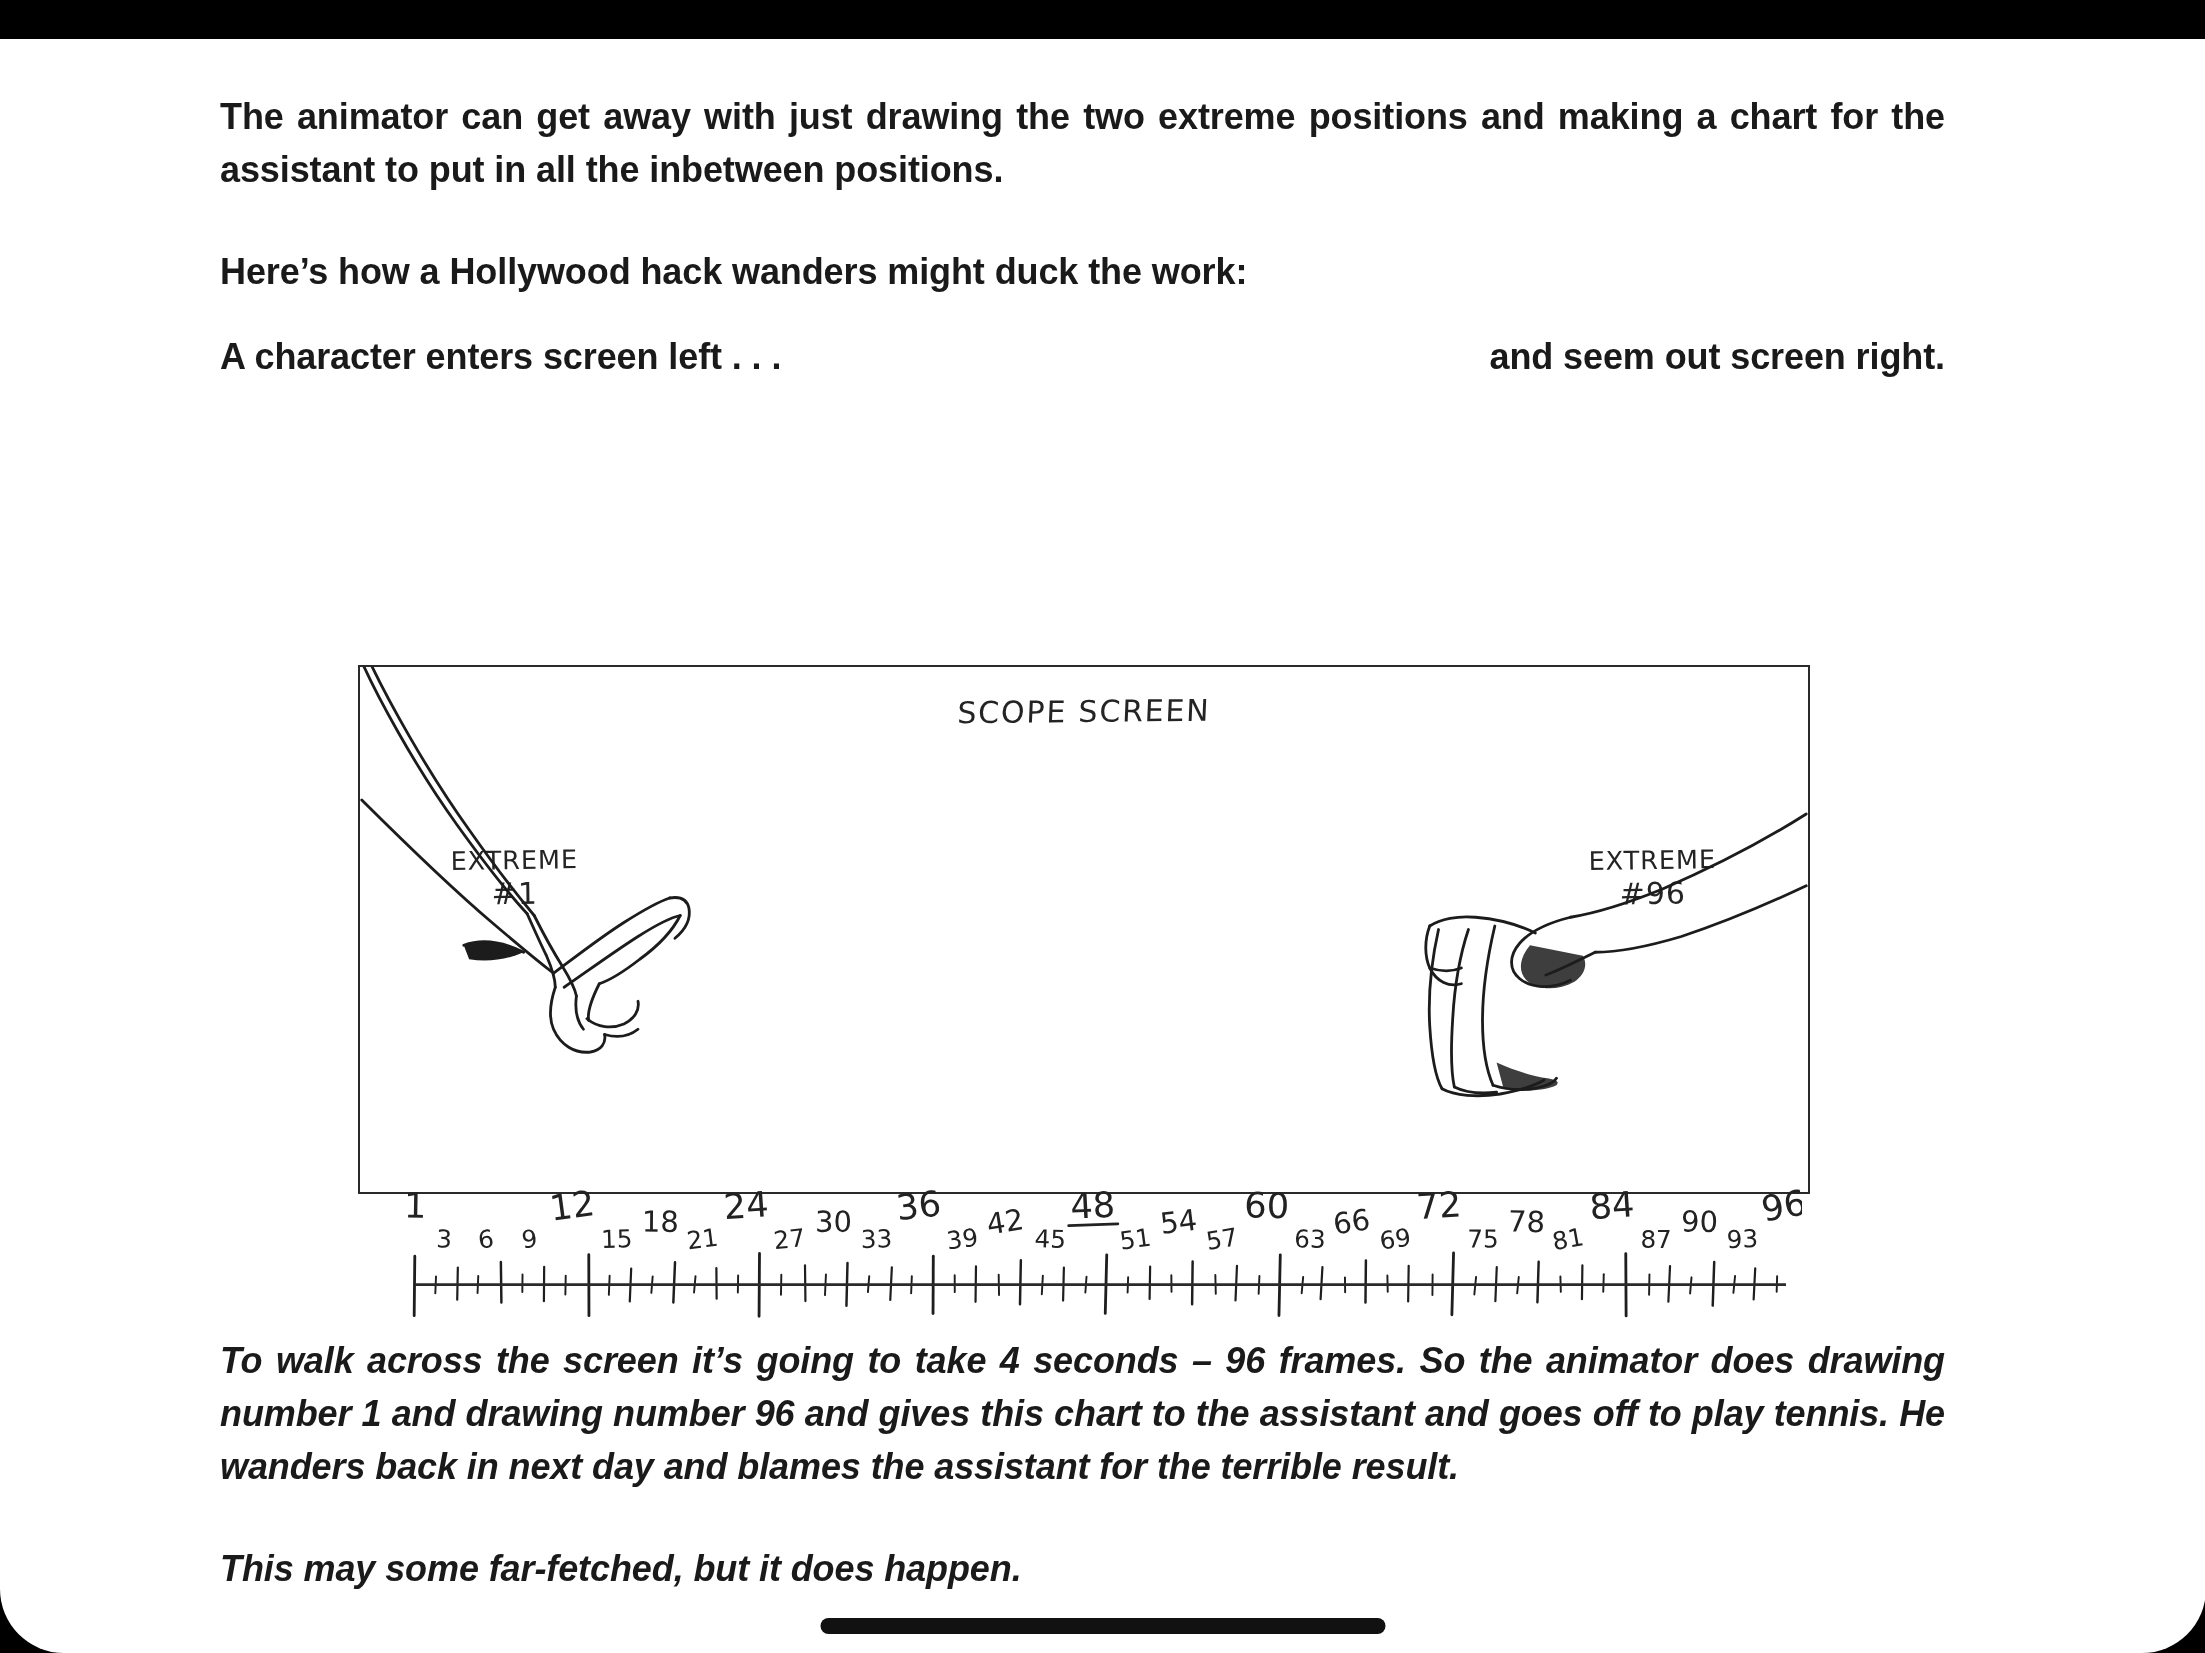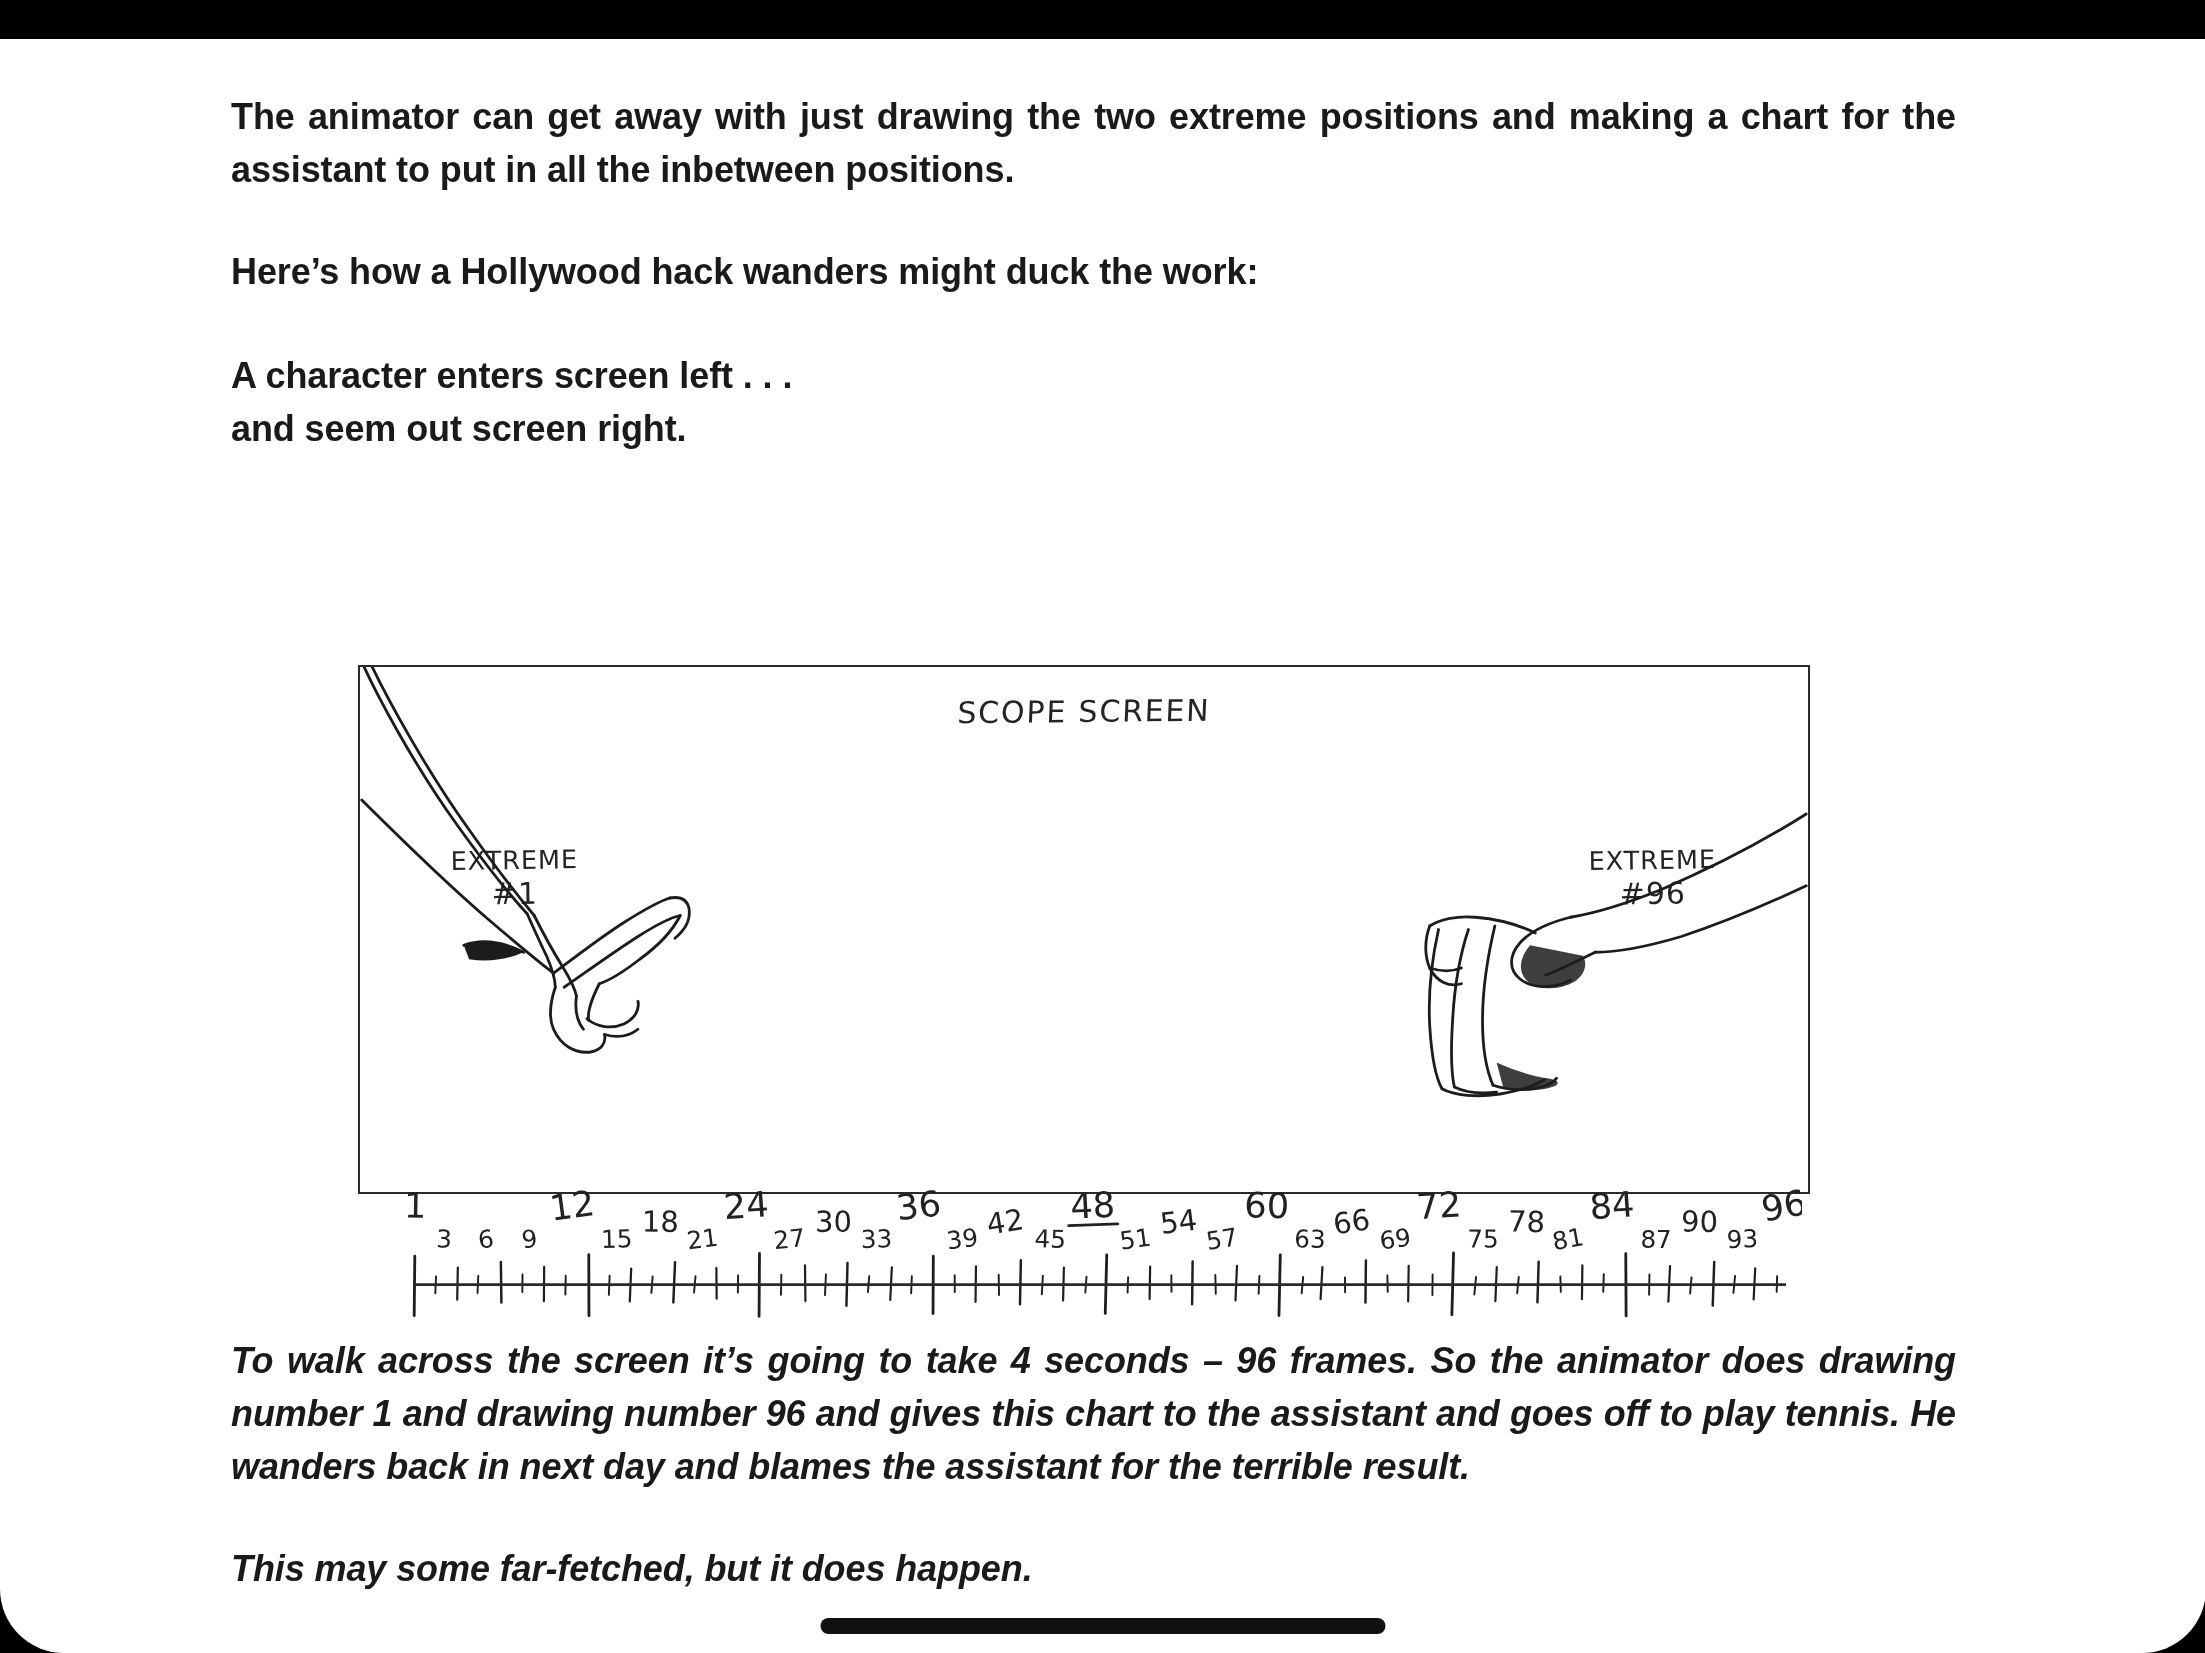--- a/index.html
+++ b/index.html
@@ -40,21 +40,21 @@
     height: 1614px;
     background: #ffffff;
     border-bottom-left-radius: 64px;
     border-bottom-right-radius: 64px;
     overflow: hidden;
   }
 
   
   .reader {
     position: absolute;
-    left: 231px;
+    left: 220px;
     top: 51px;
     width: 1725px;
   }
 
   .para {
     font-family: "Liberation Sans", sans-serif;
     font-weight: bold;
     font-size: 36px;
     line-height: 53px;
     letter-spacing: -0.1px;
@@ -164,21 +164,21 @@
 
   <div id="page">
 
     <div class="reader">
 
       <p class="para">The animator can get away with just drawing the two extreme positions and making a chart for the assistant to put in all the inbetween positions.</p>
 
 
       <p class="para nojust">Here’s how a Hollywood hack wanders might duck the work:</p>
 
-      <div class="para nojust split-line" style="margin-top:51px;flex-direction:column;">
+      <div class="para nojust split-line" style="margin-top:32px;">
         <span>A character enters screen left . . .</span>
         <span>and seem out screen right.</span>
       </div>
 
     </div>
 
     <div id="figure">
 
       <div id="scope-frame">
         <div id="scope-title">SCOPE SCREEN</div>

